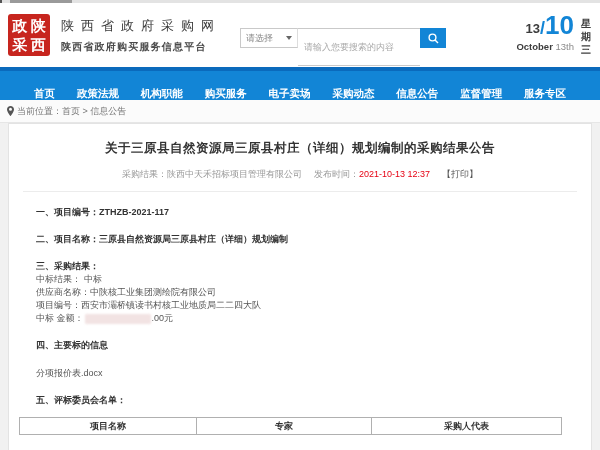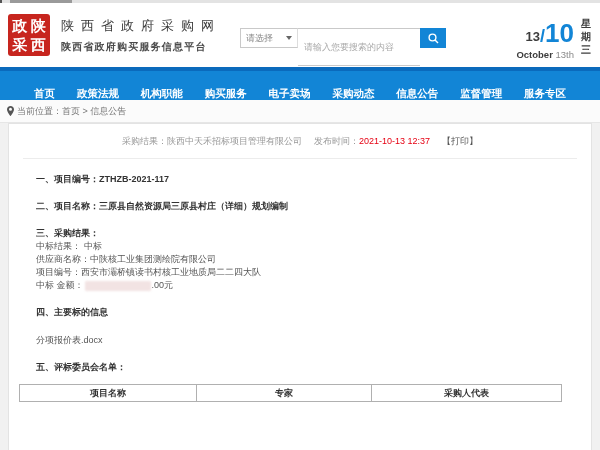--- a/index.html
+++ b/index.html
@@ -39,21 +39,21 @@
     width:122px; border:1px solid #c9c9c9; border-left:none; border-right:none;
     font-size:9px; color:#555; padding:18px 6px; outline:none;
     font-family:"Liberation Sans", sans-serif;
   }
   .search-input::placeholder { color:#aaa; }
   .search-btn {
     width:26px; background:#1285d6; border:none; display:flex; align-items:center; justify-content:center; cursor:pointer;
   }
 
   .datebox { position:absolute; right:8px; top:9px; display:flex; gap:7px; }
-  .date-main { text-align:right;margin-top:8px; }
+  .date-main { text-align:right; }
   .date-nums { display:flex; align-items:flex-end; justify-content:flex-end; line-height:1; }
   .date-day   { font-size:13px; font-weight:bold; color:#3c3c3c; padding-bottom:3px; }
   .date-slash { font-size:18px; font-weight:bold; color:#1285d6; padding-bottom:1px; }
   .date-month { font-size:26px; font-weight:bold; color:#1285d6; }
   .date-en { margin-top:3px; font-size:9.5px; }
   .date-month-en { color:#3c3c3c; font-weight:bold; }
   .date-day-en { color:#8a8a8a; }
   .weekday {
     width:11px; font-size:10px; line-height:13px; color:#3c3c3c;
     word-break:break-all; margin-top:5px; font-weight:bold;
@@ -171,20 +171,21 @@
 
 <div class="breadcrumb">
   <svg width="7" height="10" viewBox="0 0 7 10">
     <path d="M3.5 0 C1.5 0 0 1.5 0 3.4 C0 5.8 3.5 10 3.5 10 C3.5 10 7 5.8 7 3.4 C7 1.5 5.5 0 3.5 0 Z M3.5 4.8 A1.5 1.5 0 1 1 3.5 1.8 A1.5 1.5 0 0 1 3.5 4.8 Z" fill="#555"></path>
   </svg>
   <span>当前位置：</span>
   <span class="crumb-path">首页 &gt; 信息公告</span>
 </div>
 
 <div class="card">
+  <div class="article-title">关于三原县自然资源局三原县村庄（详细）规划编制的采购结果公告</div>
 
   <div class="article-meta">
     <span>采购结果：</span><span>陕西中天禾招标项目管理有限公司</span><span class="sep"></span><span>发布时间：</span><span class="meta-time">2021-10-13 12:37</span><span class="sep"></span><span class="print-btn">【打印】</span>
   </div>
 
   <div class="divider"></div>
 
   <div class="article-body">
     <div class="sec">
       <span>一、项目编号：</span><span>ZTHZB-2021-117</span>

